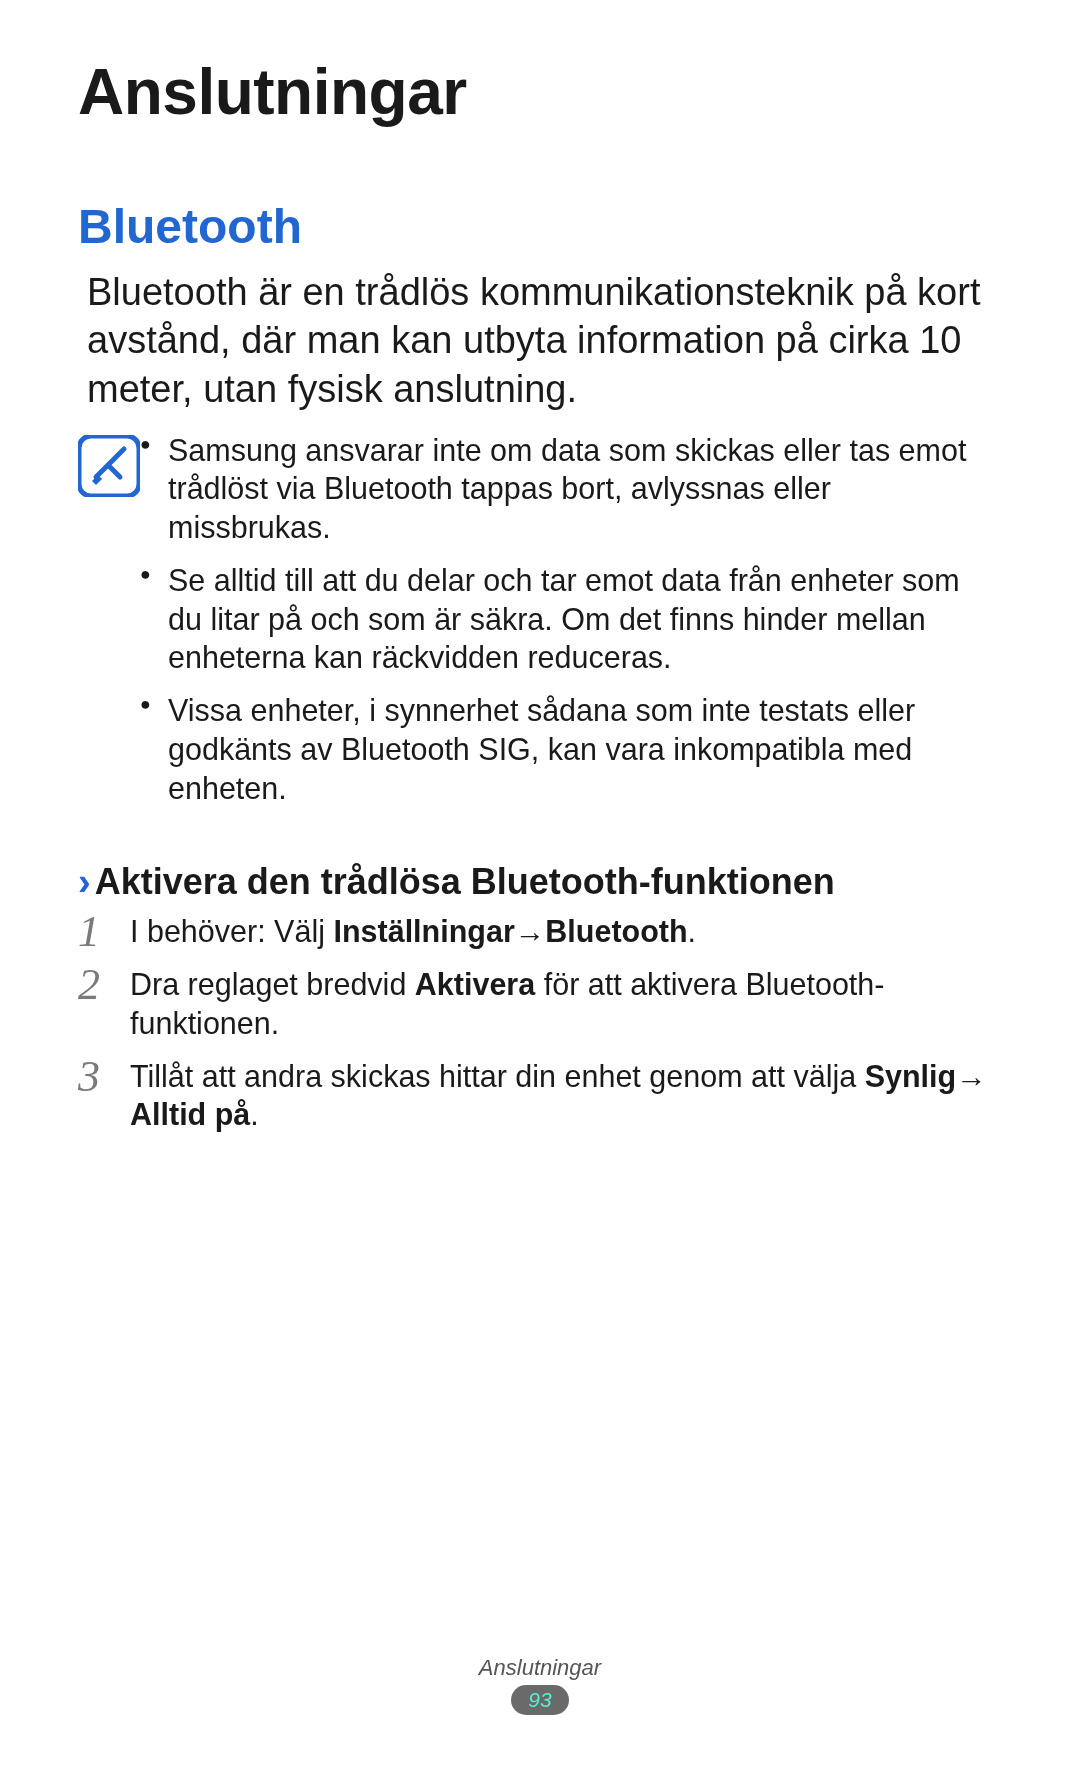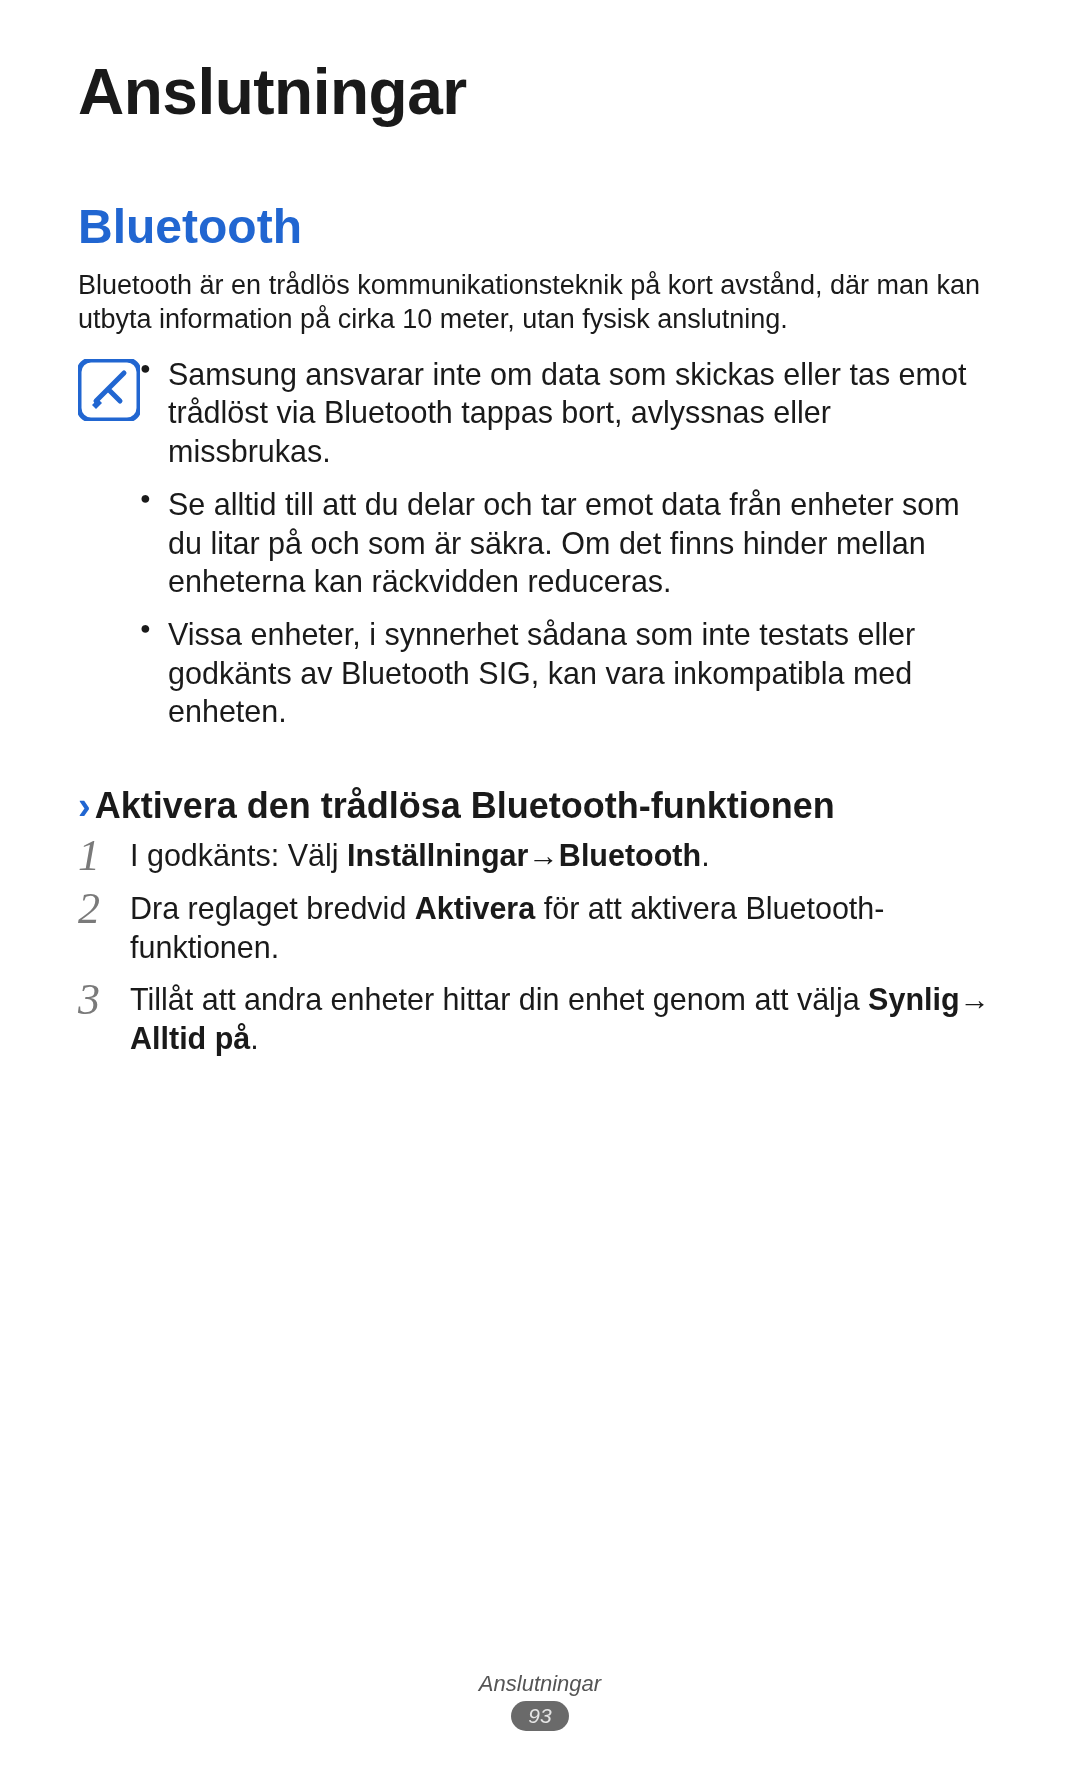--- a/index.html
+++ b/index.html
@@ -19,24 +19,25 @@
     letter-spacing: -0.5px;
     margin-bottom: 70px;
   }
   .section-title {
     font-size: 48px;
     font-weight: 700;
     color: #2166d1;
     margin-bottom: 14px;
   }
   .body-text {
-    font-size: 27px;
+    font-size: 38px;
     line-height: 1.27;
     color: #1a1a1a;
     margin-bottom: 6px;
+    margin-left: 9px;
   }
   .para2 { margin-top: 4px; }
   .note-block {
     display: flex;
     align-items: flex-start;
     margin-top: 18px;
   }
   .note-icon {
     flex: 0 0 62px;
     width: 62px;
@@ -105,26 +106,26 @@
     left: 0; right: 0;
     bottom: 40px;
     text-align: center;
   }
   .footer-label {
     font-size: 22px;
     font-style: italic;
     color: #555;
   }
   .page-badge {
-    margin: 4px auto 0;
+    margin: 4px auto 16px;
     width: 58px;
     height: 30px;
     background: #6a6a6a;
     border-radius: 15px;
-    color: #e5e5e5;
+    color: #5eead4;
     font-size: 21px;
     font-style: italic;
     line-height: 30px;
   }
 </style>
 </head>
 <body>
 
 <div class="page">
   <h1 class="chapter-title">Anslutningar</h1>
@@ -148,29 +149,29 @@
     </ul>
   </div>
 
   <div class="subsection">
     <h3 class="subsection-title">
       <span class="subsection-chevron">›</span><span>Aktivera den trådlösa Bluetooth-funktionen</span>
     </h3>
     <ol class="steps">
       <li>
         <span class="step-num">1</span>
-        <span>I godkänts: Välj </span><span class="bold">Inställningar</span><span class="arrow"> → </span><span class="bold">Bluetooth</span><span>.</span>
+        <span>I behöver: Välj </span><span class="bold">Inställningar</span><span class="arrow"> → </span><span class="bold">Bluetooth</span><span>.</span>
       </li>
       <li>
         <span class="step-num">2</span>
         <span>Dra reglaget bredvid </span><span class="bold">Aktivera</span><span> för att aktivera Bluetooth-funktionen.</span>
       </li>
       <li>
         <span class="step-num">3</span>
-        <span>Tillåt att andra enheter hittar din enhet genom att välja </span><span class="bold">Synlig</span><span class="arrow"> → </span><span class="bold">Alltid på</span><span>.</span>
+        <span>Tillåt att andra skickas hittar din enhet genom att välja </span><span class="bold">Synlig</span><span class="arrow"> → </span><span class="bold">Alltid på</span><span>.</span>
       </li>
     </ol>
   </div>
 </div>
 
 <div class="footer">
   <div class="footer-label">Anslutningar</div>
   <div class="page-badge">93</div>
 </div>
 

